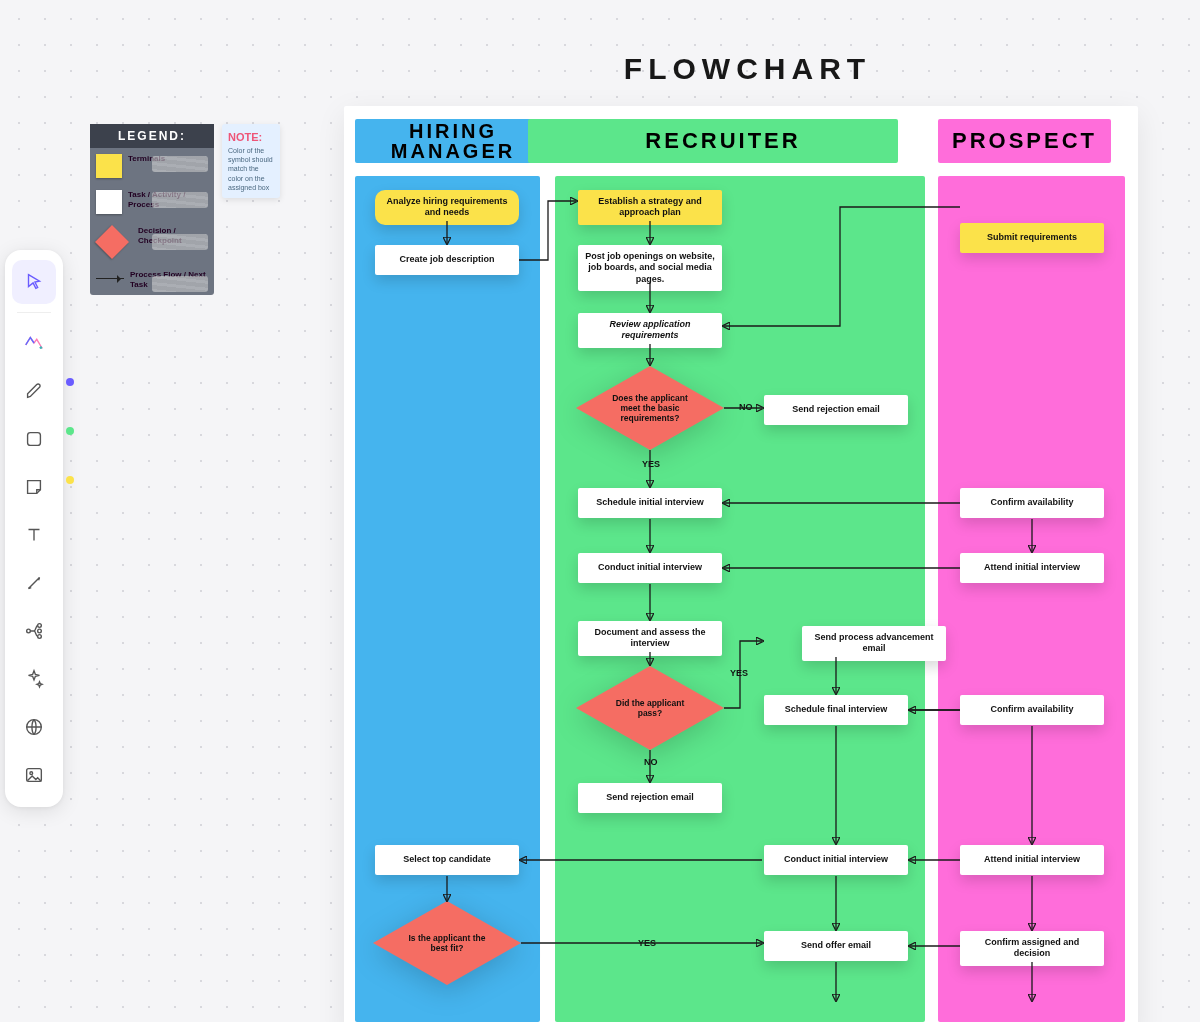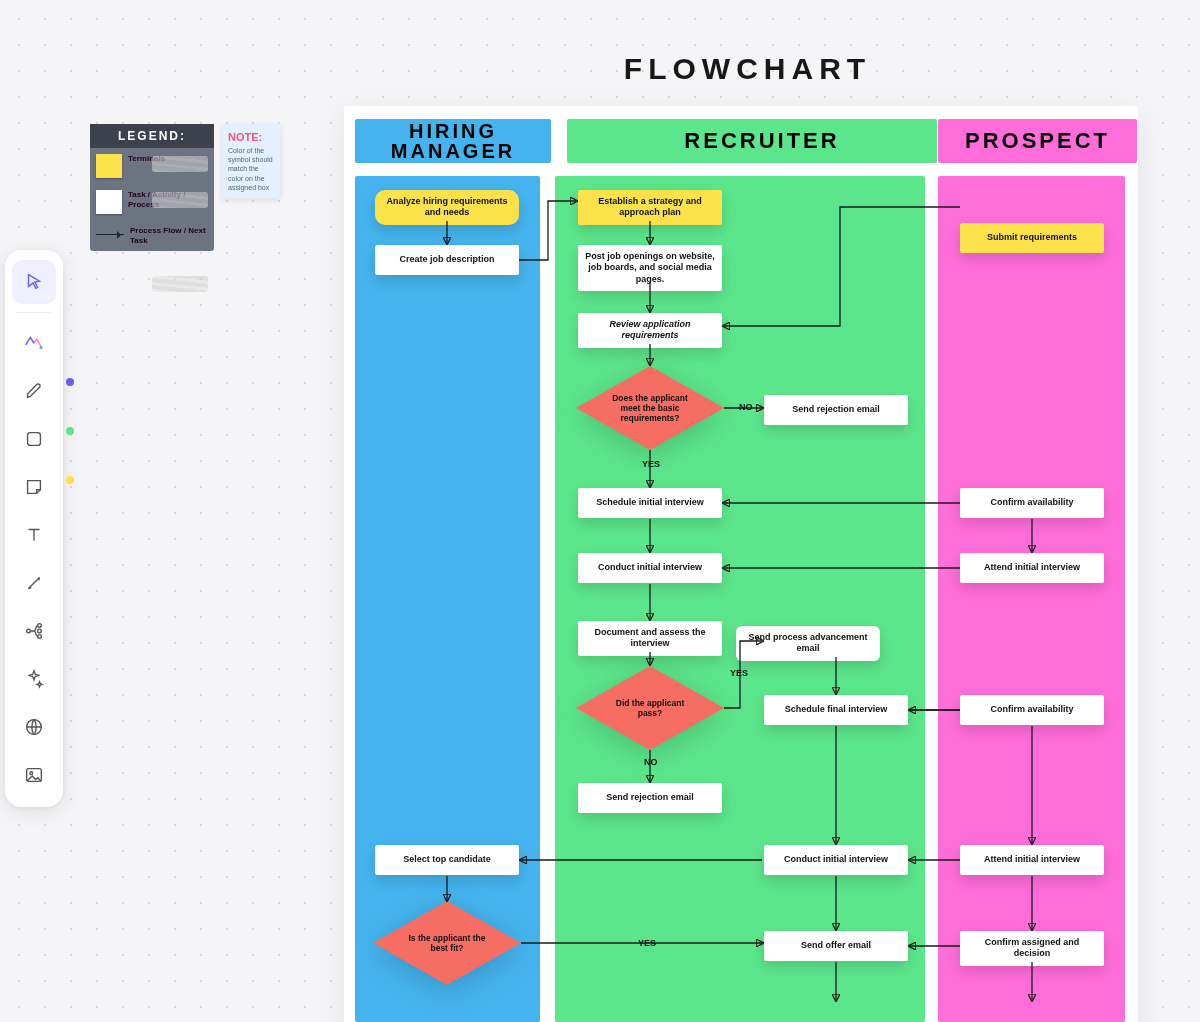--- a/index.html
+++ b/index.html
@@ -135,23 +135,23 @@
   .lane-head, .lane-body { position: absolute; border-radius: 2px; }
   .lane-head {
     top: 119px; height: 44px;
     display: flex; align-items: center; justify-content: center;
     font-weight: 900; letter-spacing: 3px; font-size: 22px;
   }
   .lane-body { top: 176px; height: 846px; }
   .lane-hm-h { left: 355px; width: 196px; background: var(--blue); }
   .lane-hm-b { left: 355px; width: 185px; background: var(--blue); }
   .lane-hm-h span{ text-align:center; line-height:1; font-size:20px;}
-  .lane-rc-h { left: 567px; width: 370px; background: var(--green); padding-left: 20px; }
+  .lane-rc-h { left: 528px; width: 370px; background: var(--green); padding-left: 20px; }
   .lane-rc-b { left: 555px; width: 370px; background: var(--green); }
-  .lane-pr-h { left: 938px; width: 199px; background: var(--pink); }
+  .lane-pr-h { left: 938px; width: 173px; background: var(--pink); }
   .lane-pr-b { left: 938px; width: 187px; background: var(--pink); }
 
   
   .node {
     position: absolute;
     background: #fff;
     width: 144px;
     min-height: 30px;
     padding: 6px 6px;
     font-size: 9px;
@@ -275,20 +275,25 @@
     <div class="swatch term"></div>
     <div class="txt">Terminals</div>
     <div class="brush" style="top:32px"></div>
   </div>
   <div class="legend-row">
     <div class="swatch proc"></div>
     <div class="txt">Task / Activity / Process</div>
     <div class="brush" style="top:68px"></div>
   </div>
   <div class="legend-row">
+    <div class="swatch dec"></div>
+    <div class="txt" style="margin-left:10px">Decision / Checkpoint</div>
+    <div class="brush" style="top:110px"></div>
+  </div>
+  <div class="legend-row">
     <div class="swatch arrow"></div>
     <div class="txt">Process Flow / Next Task</div>
     <div class="brush" style="top:152px"></div>
   </div>
 </div>
 <div class="note">
   <div class="note-h">NOTE:</div>
   <div>Color of the symbol should match the color on the assigned box</div>
 </div>
 
@@ -320,21 +325,21 @@
 <div class="node" style="left:578px; top:488px;">Schedule initial interview</div>
 <div class="node" style="left:578px; top:553px;">Conduct initial interview</div>
 <div class="node" style="left:578px; top:621px;">Document and assess the interview</div>
 <div class="decision" style="left:576px; top:666px;">
   <div class="diamond"></div>
     <div class="dtext">Did the applicant pass?</div>
 </div>
 <div class="node" style="left:578px; top:783px;">Send rejection email</div>
 
 <div class="node" style="left:764px; top:395px;">Send rejection email</div>
-<div class="node" style="left:736px; top:626px;border-radius:6px;">Send process advancement email</div>
+<div class="node" style="left:802px; top:626px;">Send process advancement email</div>
 <div class="node" style="left:764px; top:695px;text-align:center;">Schedule final interview</div>
 <div class="node" style="left:764px; top:845px;">Conduct initial interview</div>
 <div class="node" style="left:764px; top:931px;">Send offer email</div>
 
 <div class="node term" style="left:960px; top:192px;margin-top:31px;">Submit requirements</div>
 <div class="node" style="left:960px; top:488px;">Confirm availability</div>
 <div class="node" style="left:960px; top:553px;">Attend initial interview</div>
 <div class="node" style="left:960px; top:695px;">Confirm availability</div>
 <div class="node" style="left:960px; top:845px;">Attend initial interview</div>
 <div class="node" style="left:960px; top:931px;">Confirm assigned and decision</div>

